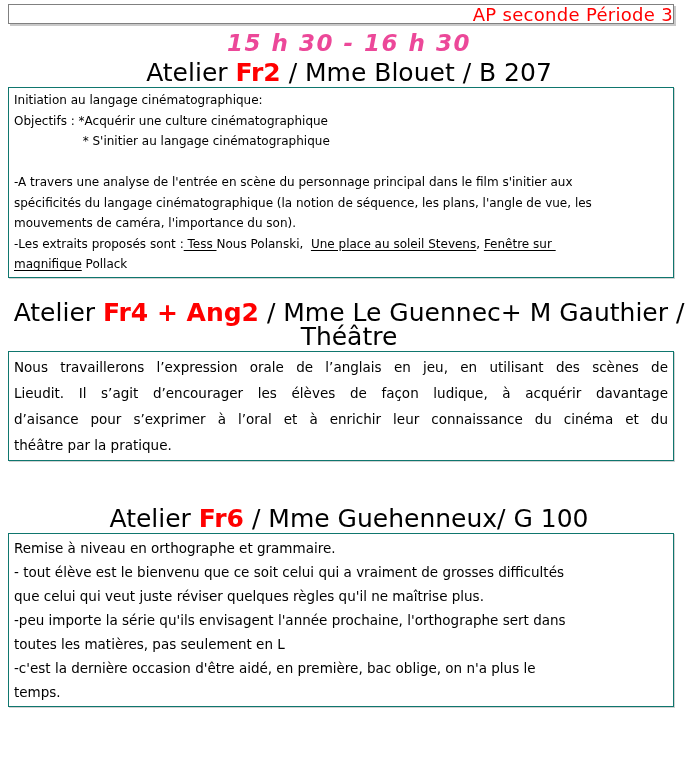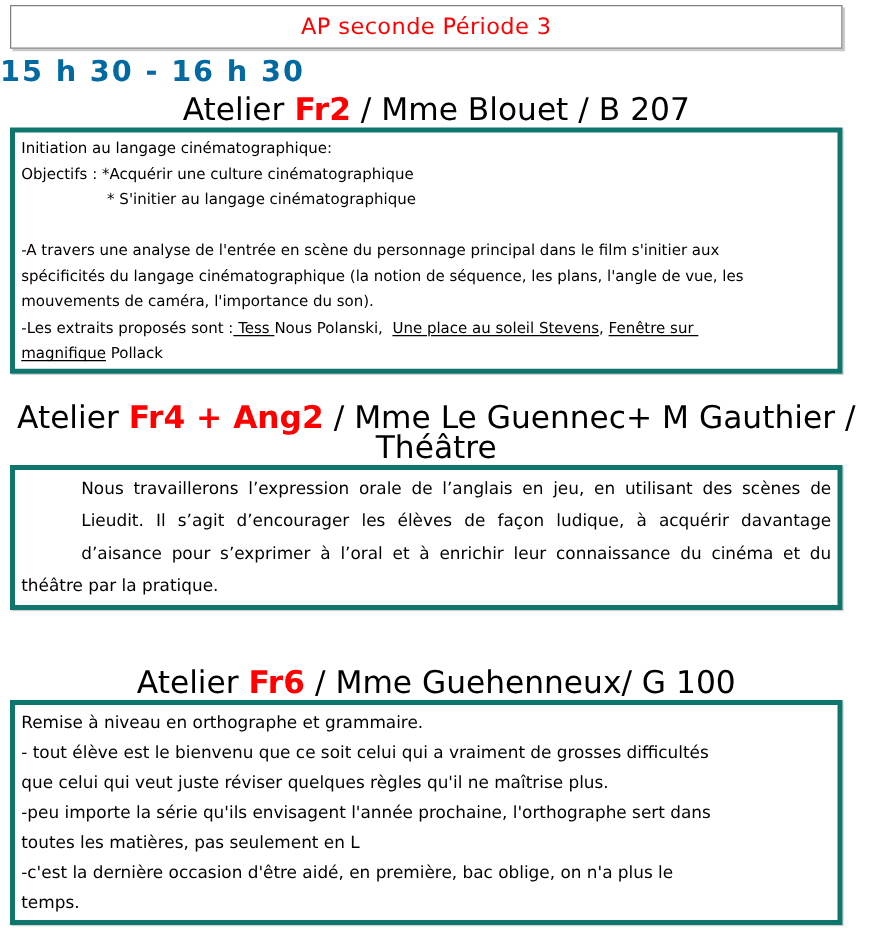--- a/index.html
+++ b/index.html
@@ -4,46 +4,46 @@
 <style>
   html,body{margin:0;padding:0;background:#ffffff;}
   body{
     width:698px;height:757px;overflow:hidden;
     font-family:"DejaVu Sans",sans-serif;color:#000;
     -webkit-font-smoothing:antialiased;
   }
   .page{position:relative;width:698px;height:757px;}
 
   .title-box{
-    box-sizing:border-box;margin:4px 24px 0 8px;height:35px;
+    box-sizing:border-box;margin:4px 24px 0 8px;height:20px;
     border:1px solid #808080;box-shadow:2px 2px 0 #c9c9c9;
-    display:flex;align-items:center;justify-content:center;background:#fff;
+    display:flex;align-items:center;justify-content:flex-end;background:#fff;
   }
   .title-text{color:#FF0000;font-size:18px;letter-spacing:0.3px;}
 
   .time-range{
-    margin-top:6px;text-align:left;color:#0369a1;
-    font-weight:700;font-size:23px;letter-spacing:1.5px;line-height:27px;
+    margin-top:6px;text-align:center;color:#ec4899;
+    font-weight:700;font-size:23px;letter-spacing:1.5px;line-height:27px;font-style:italic;
   }
 
   .section-heading{
     margin:0;text-align:center;font-weight:400;font-size:25px;line-height:24px;color:#000;
   }
   .section-heading .red{color:#FF0000;font-weight:700;}
   .mt-h1{margin-top:4px;}
   .mt-h2{margin-top:23px;}
   .mt-h3{margin-top:46px;}
 
   .content-box{
     box-sizing:border-box;margin-left:8px;margin-top:2px;width:666px;
-    border:4px solid #0f766e;box-shadow:1px 1px 0 #d2d2d2;
+    border:1px solid #0f766e;box-shadow:1px 1px 0 #d2d2d2;
     padding:2px 5px;background:#fff;
   }
   .tline{white-space:pre-wrap;}
-  .tline.just{text-align:justify;text-align-last:justify;margin-left:48px;}
+  .tline.just{text-align:justify;text-align-last:justify;}
   .u{text-decoration:underline;text-underline-offset:2px;}
   .red{color:#FF0000;}
 
   .box-cinema .tline{font-size:12px;line-height:20.5px;}
   .box-theatre .tline{font-size:13.5px;line-height:26px;}
   .box-ortho .tline{font-size:13.5px;line-height:24px;}
 </style>
 </head>
 <body>
 

